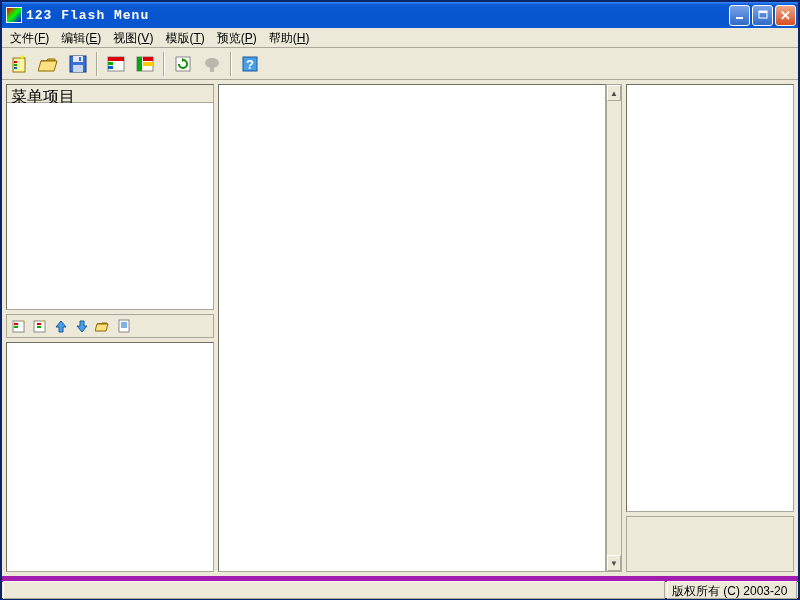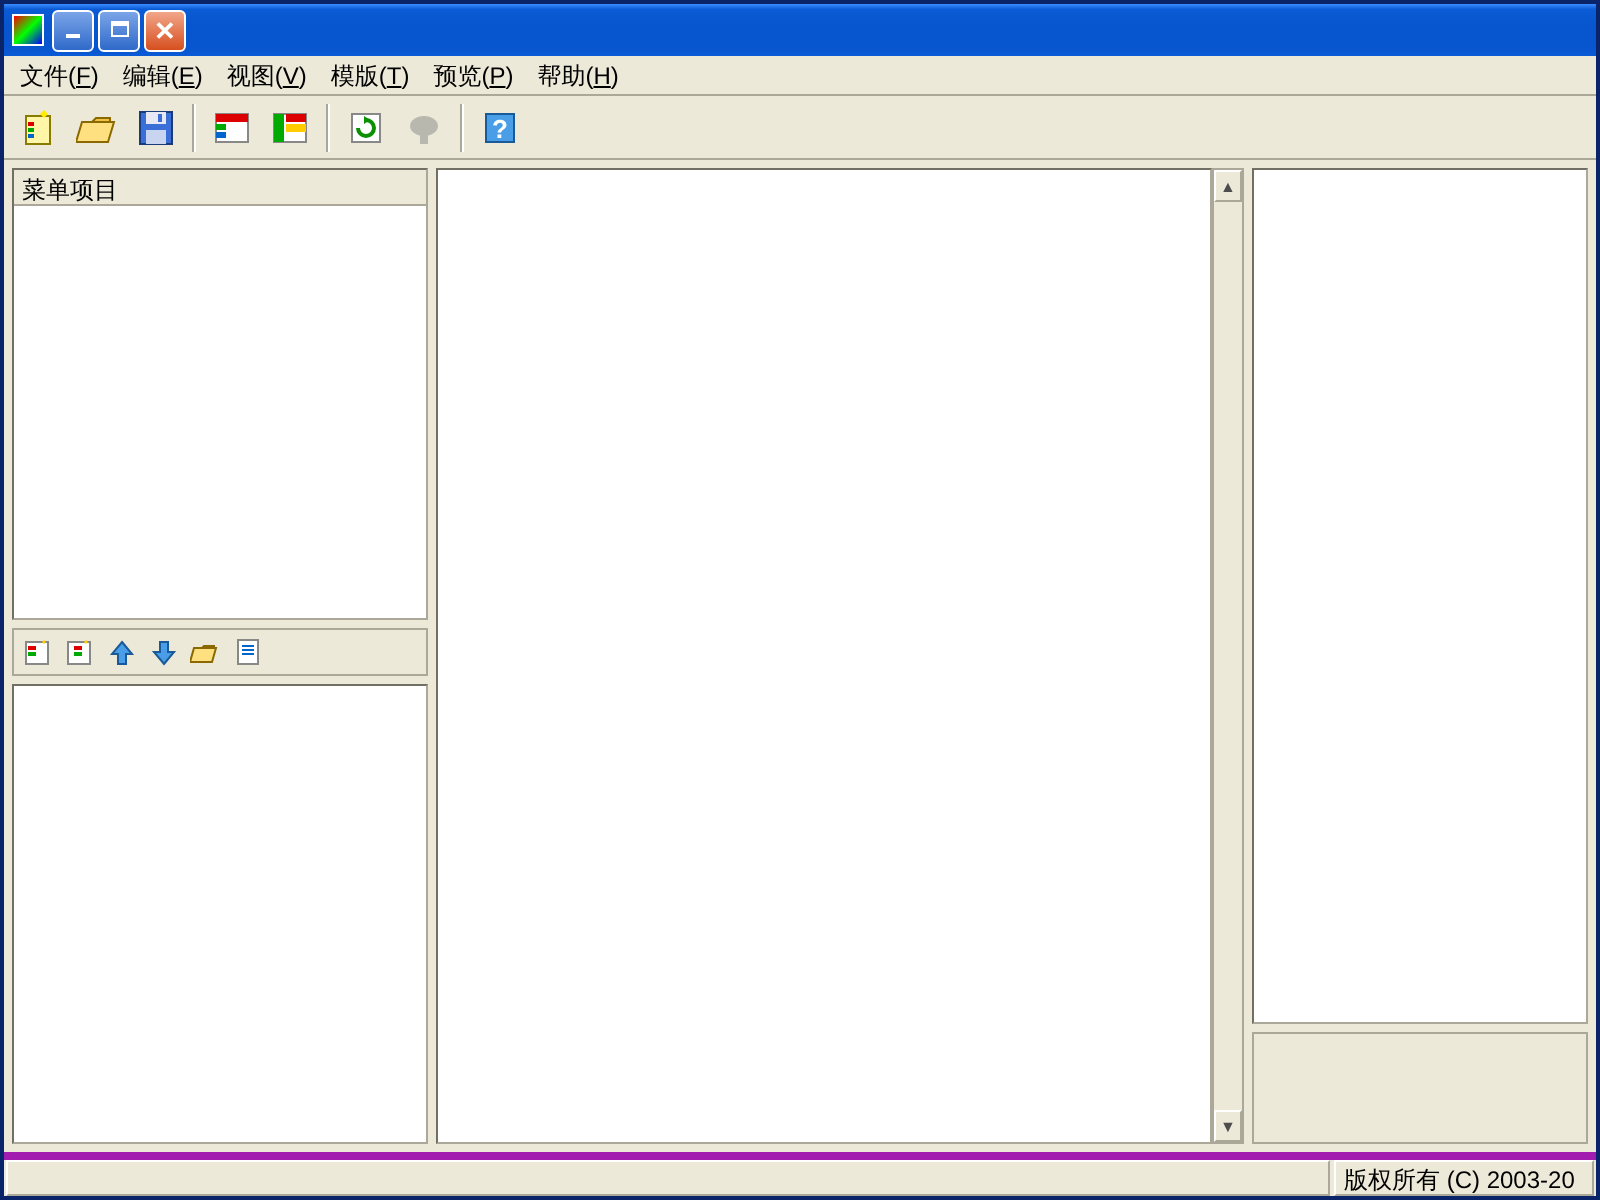--- a/index.html
+++ b/index.html
@@ -15,46 +15,47 @@
 .menubar { height: 20px; background: #ece9d8; border-bottom: 1px solid #aca899; display: flex; align-items: flex-start; padding: 0 2px; }
 .menuitem { padding: 2px 6px; cursor: pointer; }
 .mnem { text-decoration: underline; }
 .toolbar { height: 32px; background: #ece9d8; border-bottom: 1px solid #aca899; display: flex; align-items: center; padding: 2px 4px; gap: 1px; }
 .tbtn { width: 28px; height: 28px; display: flex; align-items: center; justify-content: center; cursor: pointer; border: 1px solid transparent; }
 .tbtn.disabled { opacity: 0.5; cursor: default; }
 .tsep { width: 6px; height: 24px; border-left: 1px solid #aca899; border-right: 1px solid #fff; margin: 0 3px; width: 2px; }
 .content { flex: 1; display: flex; padding: 4px; gap: 4px; background: #ece9d8; }
 .leftcol { width: 208px; display: flex; flex-direction: column; gap: 4px; }
 .panel-sunken { background: #fff; border: 1px solid #aca899; border-top-color: #716f64; border-left-color: #716f64; }
-.panel-header { height: 18px; background: #ece9d8; border-bottom: 1px solid #aca899; padding: 2px 4px; font-size: 12px; }
+.panel-header { height: 18px; background: #ece9d8; border-bottom: 1px solid #aca899; padding: 2px 4px; font-size: 16px; }
 .tree-panel { flex: 0 0 226px; display: flex; flex-direction: column; }
 .tree-body { flex: 1; background: #fff; }
 .tree-toolbar { height: 24px; background: #ece9d8; border: 1px solid #aca899; display: flex; align-items: center; padding: 1px 2px; gap: 1px; }
 .smbtn { width: 20px; height: 20px; display: flex; align-items: center; justify-content: center; cursor: pointer; border: 1px solid transparent; }
 .props-panel { flex: 1; }
 .centercol { flex: 1; display: flex; }
 .canvas { flex: 1; background: #fff; border: 1px solid #aca899; border-top-color: #716f64; border-left-color: #716f64; position: relative; }
 .vscroll { width: 16px; background: #ece9d8; border: 1px solid #aca899; display: flex; flex-direction: column; justify-content: space-between; align-items: center; }
 .sbtn { width: 14px; height: 16px; background: #ece9d8; border: 1px solid #fff; border-right-color: #aca899; border-bottom-color: #aca899; display: flex; align-items: center; justify-content: center; font-size: 8px; color: #4d4d4d; }
 .rightcol { width: 168px; display: flex; flex-direction: column; gap: 4px; }
 .right-top { flex: 1; }
 .right-bot { height: 56px; background: #ece9d8; border: 1px solid #aca899; }
-.statusbar { height: 22px; background: #ece9d8; border-top: 4px solid #a21caf; display: flex; align-items: center; }
+.statusbar { height: 22px; background: #ece9d8; border-top: 6px solid #a21caf; display: flex; align-items: center; }
 .status-seg { height: 18px; border: 1px solid #aca899; border-top-color: #fff; border-left-color: #fff; margin: 0 1px; }
 .status-seg.main { flex: 1; }
 .status-seg.copy { width: 130px; padding: 1px 4px; overflow: hidden; white-space: nowrap; }
 svg { display: block; }
 </style>
 </head>
 <body>
 
 <div class="window">
 
   <div class="titlebar">
     <div class="titlebar-icon"></div>
+    <div class="titlebar-text">123 Flash Menu</div>
     <div class="winbtns">
       <div class="winbtn min">
           <svg width="10" height="10">
             <rect x="1" y="7" width="7" height="2" fill="#fff"></rect>
           </svg>
         </div>
       <div class="winbtn max">
           <svg width="10" height="10">
             <rect x="1" y="1" width="8" height="7" fill="none" stroke="#fff" stroke-width="1"></rect>
             <rect x="1" y="1" width="8" height="2" fill="#fff"></rect>

